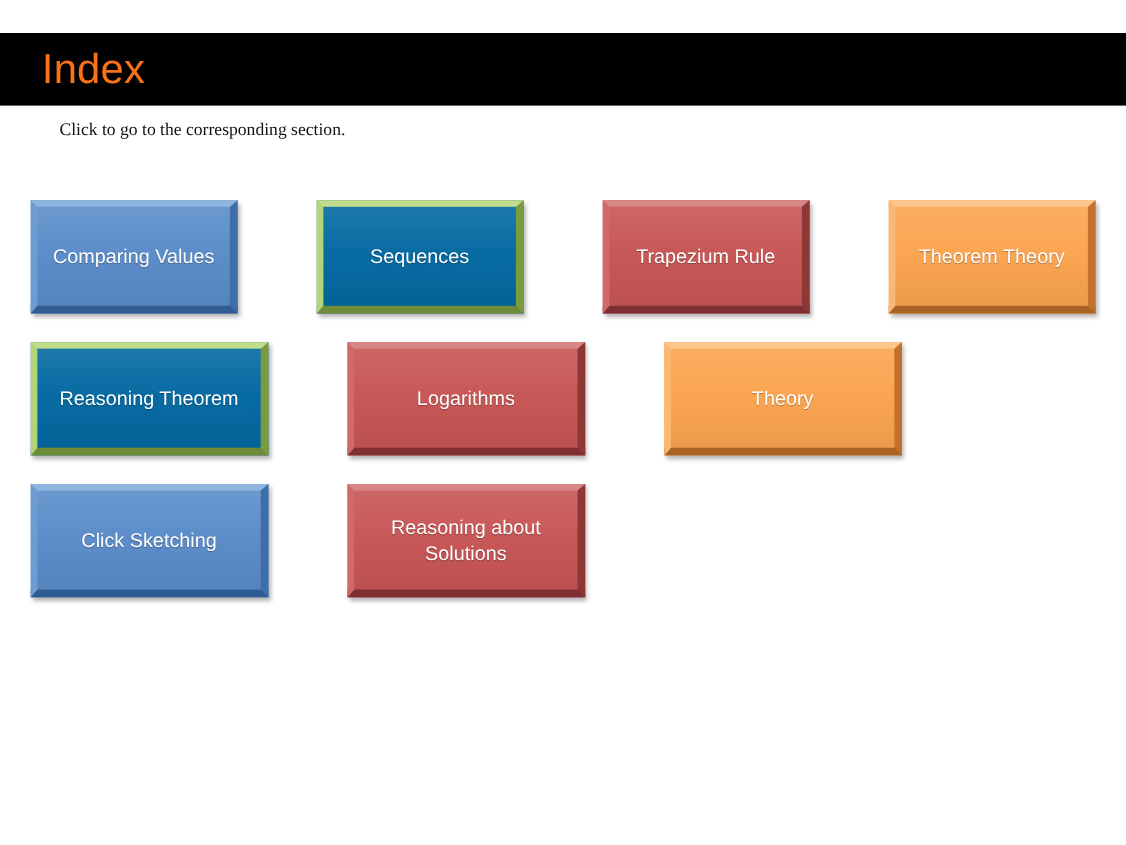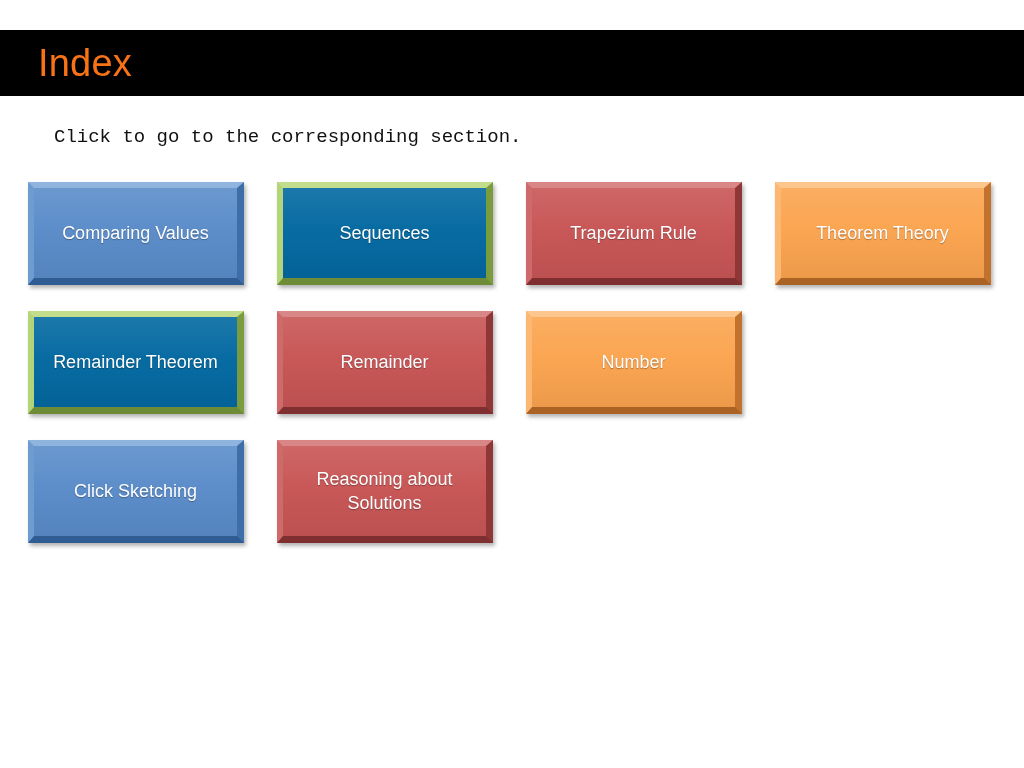--- a/index.html
+++ b/index.html
@@ -42,38 +42,39 @@
     font-weight: 400;
     letter-spacing: 0.2px;
     padding-left: 38px;
     line-height: 1;
   }
 
   
   .subtitle {
     position: absolute;
     left: 54px;
-    top: 126px;
-    font-size: 19px;
+    top: 110px;
+    font-size: 16px;
     color: #111111;
-    font-family: Liberation Mono, monospace;
+    font-family: Liberation Serif, serif;
     white-space: nowrap;
   }
 
   
   .grid {
     position: absolute;
     left: 28px;
     top: 182px;
     width: 968px;
   }
   .grid-row {
     display: flex;
     height: 103px;
     margin-bottom: 26px;
+    gap: 39px;
   }
   .cell {
     width: 216px;
     margin-right: 33px;
     height: 103px;
   }
   .cell:last-child { margin-right: 0; }
 
   
   .btn {
@@ -163,31 +164,31 @@
       <div class="cell">
         <div class="btn orange">
           <span class="label">Theorem Theory</span>
         </div>
       </div>
     </div>
 
     <div class="grid-row">
       <div class="cell">
         <div class="btn green">
-          <span class="label">Remainder Theorem</span>
+          <span class="label">Reasoning Theorem</span>
         </div>
       </div>
       <div class="cell">
         <div class="btn red">
-          <span class="label">Remainder</span>
+          <span class="label">Logarithms</span>
         </div>
       </div>
       <div class="cell">
         <div class="btn orange">
-          <span class="label">Number</span>
+          <span class="label">Theory</span>
         </div>
       </div>
     </div>
 
     <div class="grid-row">
       <div class="cell">
         <div class="btn blue">
           <span class="label">Click Sketching</span>
         </div>
       </div>

